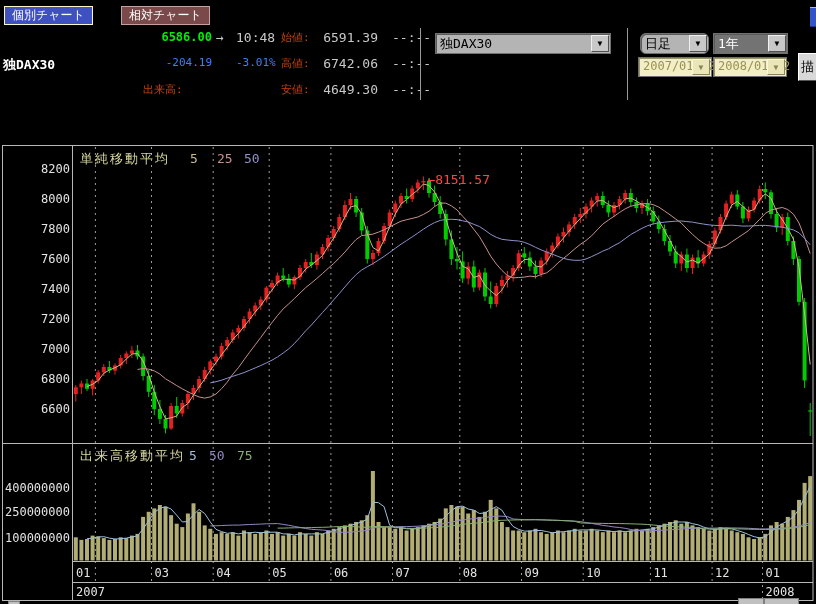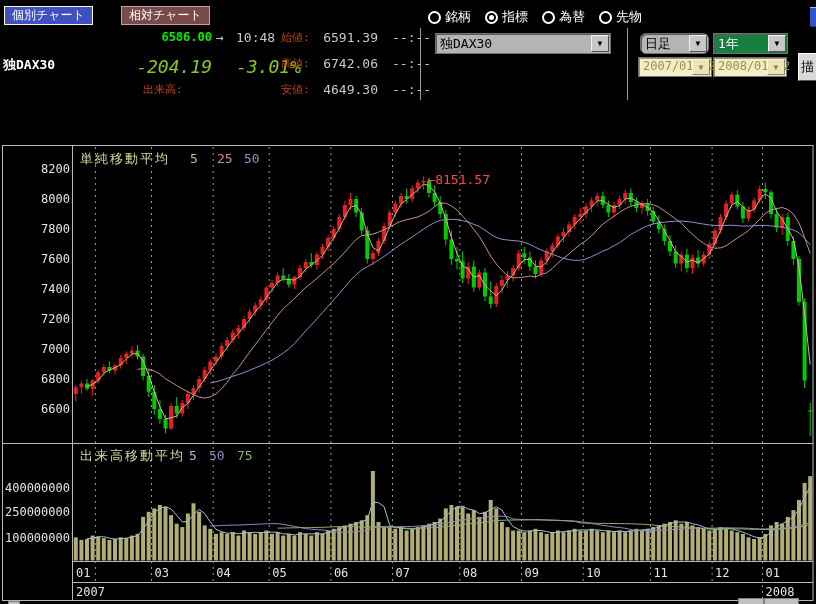--- a/index.html
+++ b/index.html
@@ -14,71 +14,51 @@
   
   .radios{position:absolute;left:428px;top:8px;display:flex;gap:14px;}
   .radio{display:flex;align-items:center;gap:4px;color:#fff;font-size:13px;}
   .rb{width:9px;height:9px;border:2px solid #fff;border-radius:50%;background:#000;position:relative;}
   .rb .dot{display:none;position:absolute;left:2px;top:2px;width:5px;height:5px;border-radius:50%;background:#fff;}
   .radio.on .rb .dot{display:block;}
   
   .glabel{color:#c2410c;font-size:11px;}
   .gval{color:#c8c8c8;font-size:13px;}
   .px{color:#00ee00;font-weight:bold;font-size:12px;}
-  .chg{color:#84cc16;font-size:18px;font-style:italic;}
+  .chg{color:#3b82f6;font-size:11px;}
   .sym{color:#fff;font-weight:bold;font-size:13px;}
   .ralign{text-align:right;}
   .vsep{position:absolute;width:1px;background:#9a9a9a;}
   
   .combo{position:absolute;background:#b4b4b4;border:1px solid #707070;
          box-shadow:inset 1px 1px 0 #5a5a5a;font-size:13px;color:#000;}
   .combo .txt{position:absolute;left:4px;top:1px;}
   .combo .arrow{position:absolute;right:1px;top:1px;bottom:1px;width:16px;background:#c8c8c8;
         border:1px solid;border-color:#f0f0f0 #505050 #505050 #f0f0f0;
         font-size:8px;color:#000;text-align:center;line-height:15px;}
-  .combo.blue{background:#15803d;}
+  .combo.blue{background:#737373;}
   .combo.blue .txt{color:#fff;}
   .combo.date{background:#f2eec6;box-shadow:inset 1px 1px 0 #9a9668;}
   .combo.date .txt{color:#9a9150;}
   .combo.date .arrow{background:#eae6b8;border-color:#fbf8e0 #8a865a #8a865a #fbf8e0;color:#8a865a;}
   .btn{position:absolute;background:#d8d8d8;border:1px solid;border-color:#fff #555 #555 #fff;
        font-size:13px;color:#000;text-align:center;}
   .partialblue{position:absolute;left:810px;top:7px;width:6px;height:18px;background:#3355cc;border-top:1px solid #aabbee;border-bottom:1px solid #223388;}
   
   #chart{position:absolute;left:2px;top:145px;width:664px;height:458px;}
   .frag{position:absolute;background:#c0c0c0;border:1px solid #808080;}
 </style>
 </head>
 <body>
 
 <div id="app">
 
   <div class="tab t1">個別チャート</div>
   <div class="tab t2">相対チャート</div>
 
-  <div class="radios">
-    <span class="radio">
-      <span class="rb"></span>
-      <span>銘柄</span>
-      </span>
-    <span class="radio on">
-      <span class="rb">
-          <span class="dot"></span>
-        </span>
-      <span>指標</span>
-      </span>
-    <span class="radio">
-      <span class="rb"></span>
-      <span>為替</span>
-      </span>
-    <span class="radio">
-      <span class="rb"></span>
-      <span>先物</span>
-      </span>
-  </div>
 
   <div class="abs sym" style="left:3px;top:56px;">独DAX30</div>
 
   <div class="abs px ralign" style="left:120px;top:30px;width:92px;">6586.00</div>
   <div class="abs gval" style="left:216px;top:30px;">→</div>
   <div class="abs gval" style="left:236px;top:30px;">10:48</div>
   <div class="abs glabel" style="left:281px;top:30px;">始値:</div>
   <div class="abs gval ralign" style="left:322px;top:30px;width:56px;">6591.39</div>
   <div class="abs gval" style="left:392px;top:30px;">--:--</div>
 

